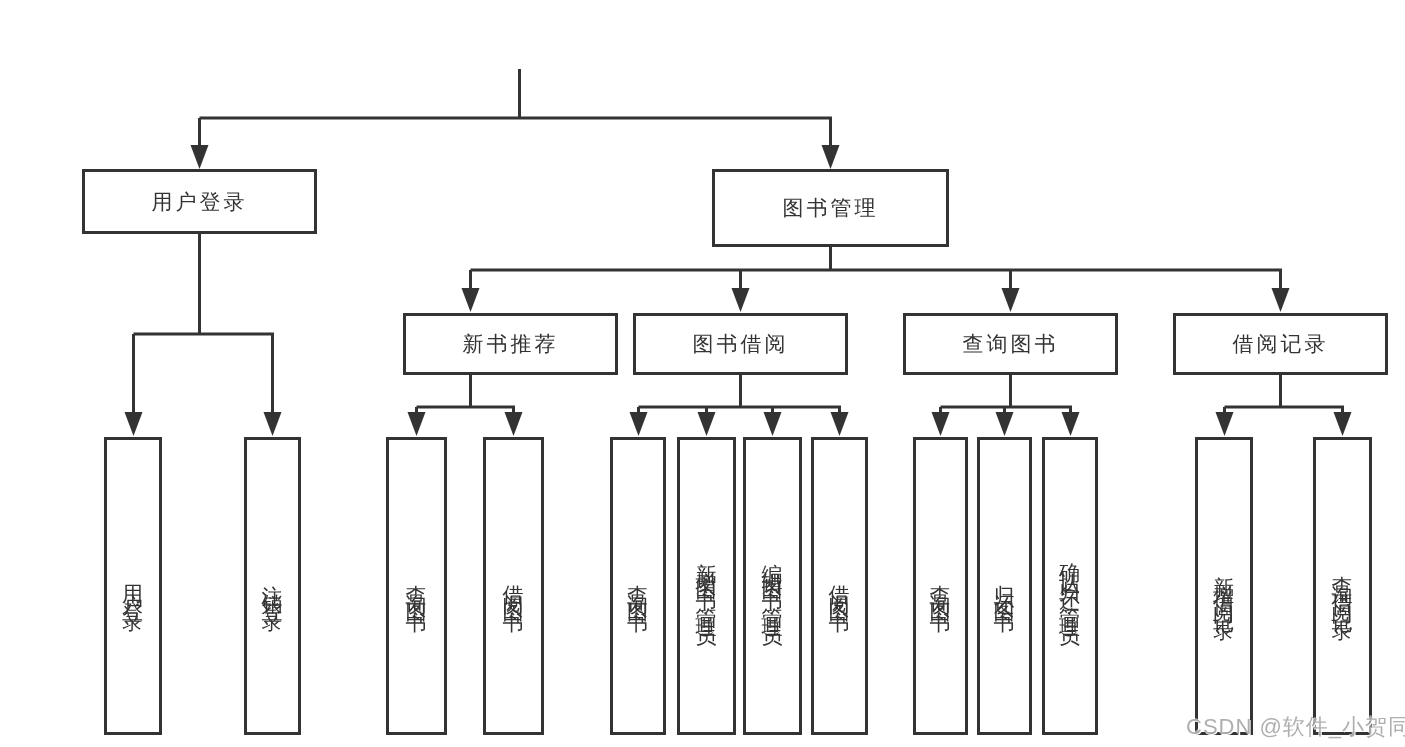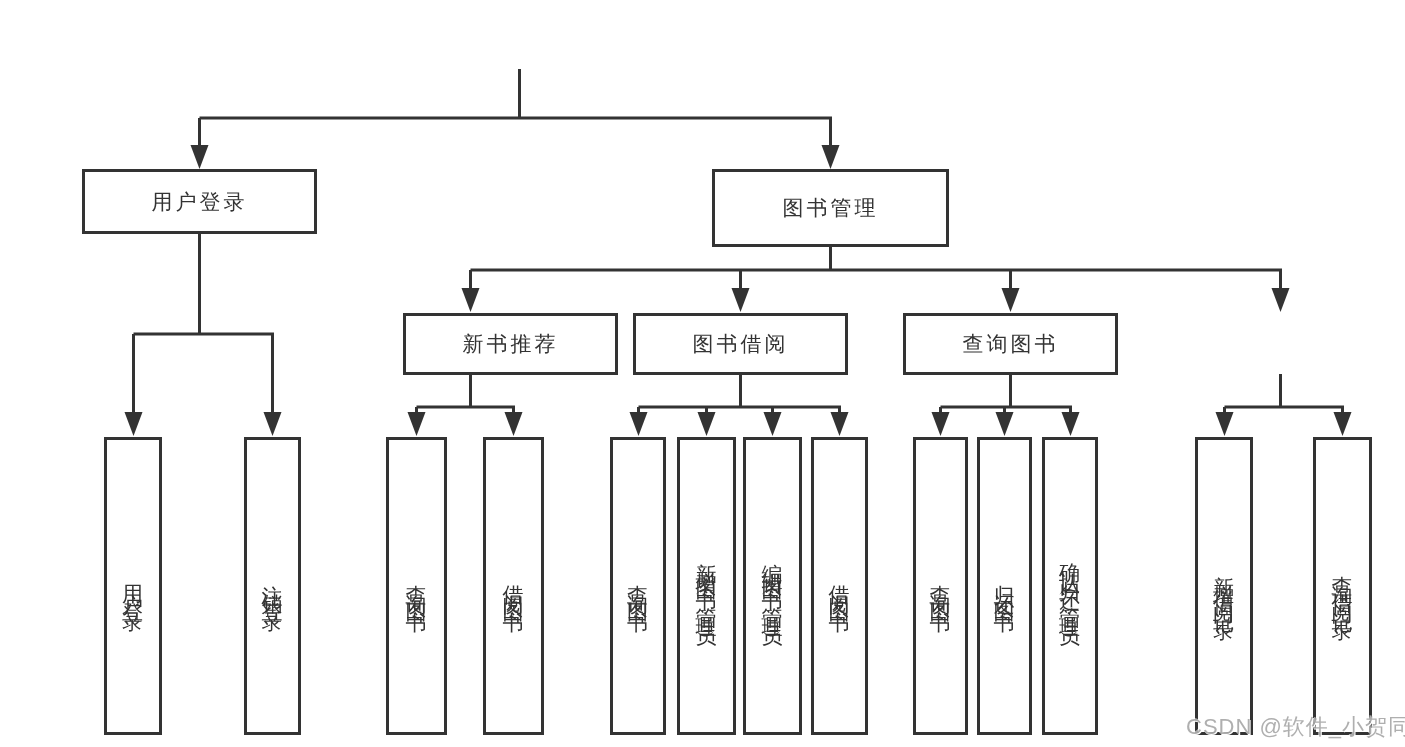--- a/index.html
+++ b/index.html
@@ -121,20 +121,21 @@
     "></path>
   </svg>
 
 
   <div class="box h" style="left:82px; top:169px; width:235px; height:65px;">用户登录</div>
   <div class="box h" style="left:712px; top:169px; width:237px; height:78px;">图书管理</div>
 
   <div class="box h" style="left:363px; top:313px; width:215px; height:62px;margin-left:40px;">新书推荐</div>
   <div class="box h" style="left:633px; top:313px; width:215px; height:62px;font-family:Liberation Mono, monospace;">图书借阅</div>
   <div class="box h" style="left:903px; top:313px; width:215px; height:62px;">查询图书</div>
+  <div class="box h" style="left:1173px; top:313px; width:215px; height:62px;">借阅记录</div>
 
   <div class="box v" style="left:104px; top:437px; width:58px; height:298px;">用户登录</div>
   <div class="box v" style="left:244px; top:437px; width:57px; height:298px;">注销登录</div>
 
   <div class="box v" style="left:386px; top:437px; width:61px; height:298px;">查询图书</div>
   <div class="box v" style="left:483px; top:437px; width:61px; height:298px;">借阅图书</div>
 
   <div class="box v" style="left:610px; top:437px; width:56px; height:298px;">查询图书</div>
   <div class="box v" style="left:677px; top:437px; width:59px; height:298px;">新增图书（管理员）</div>
   <div class="box v" style="left:743px; top:437px; width:59px; height:298px;">编辑图书（管理员）</div>

